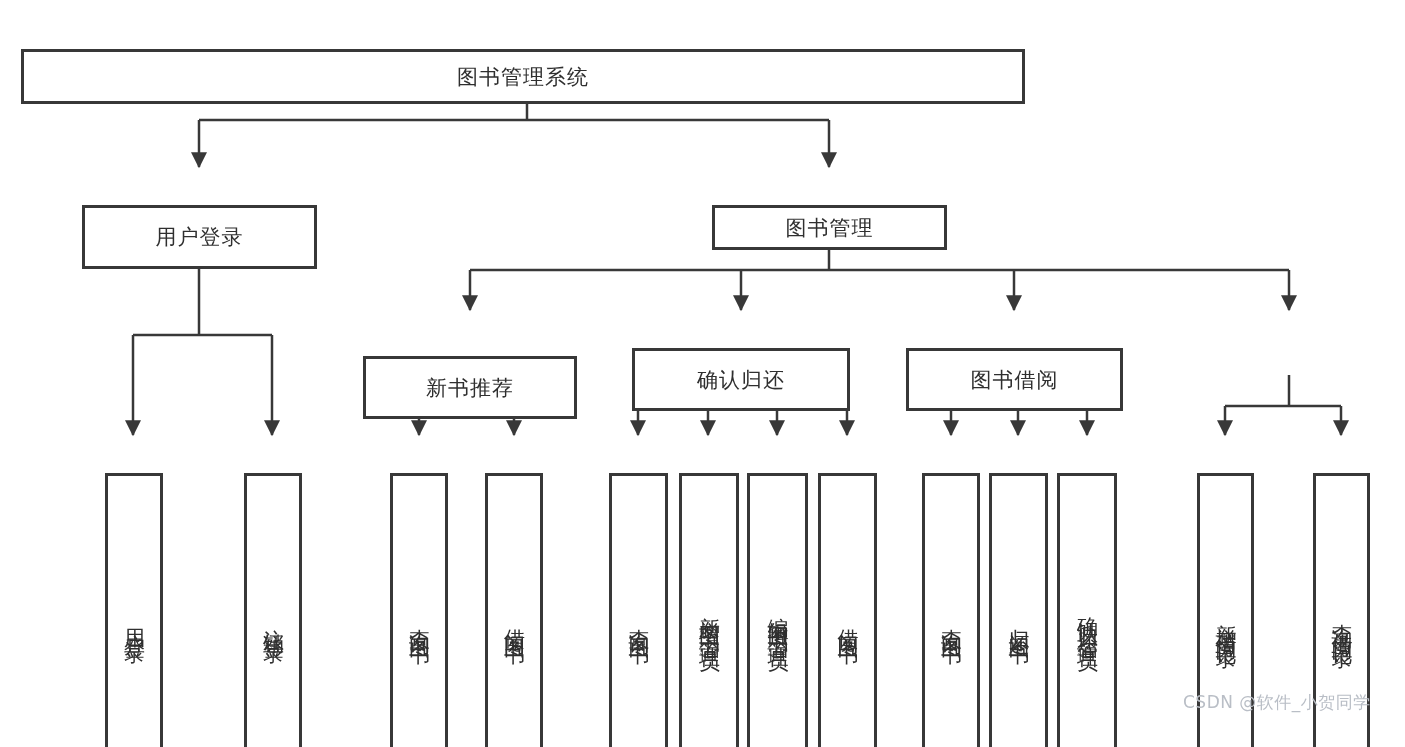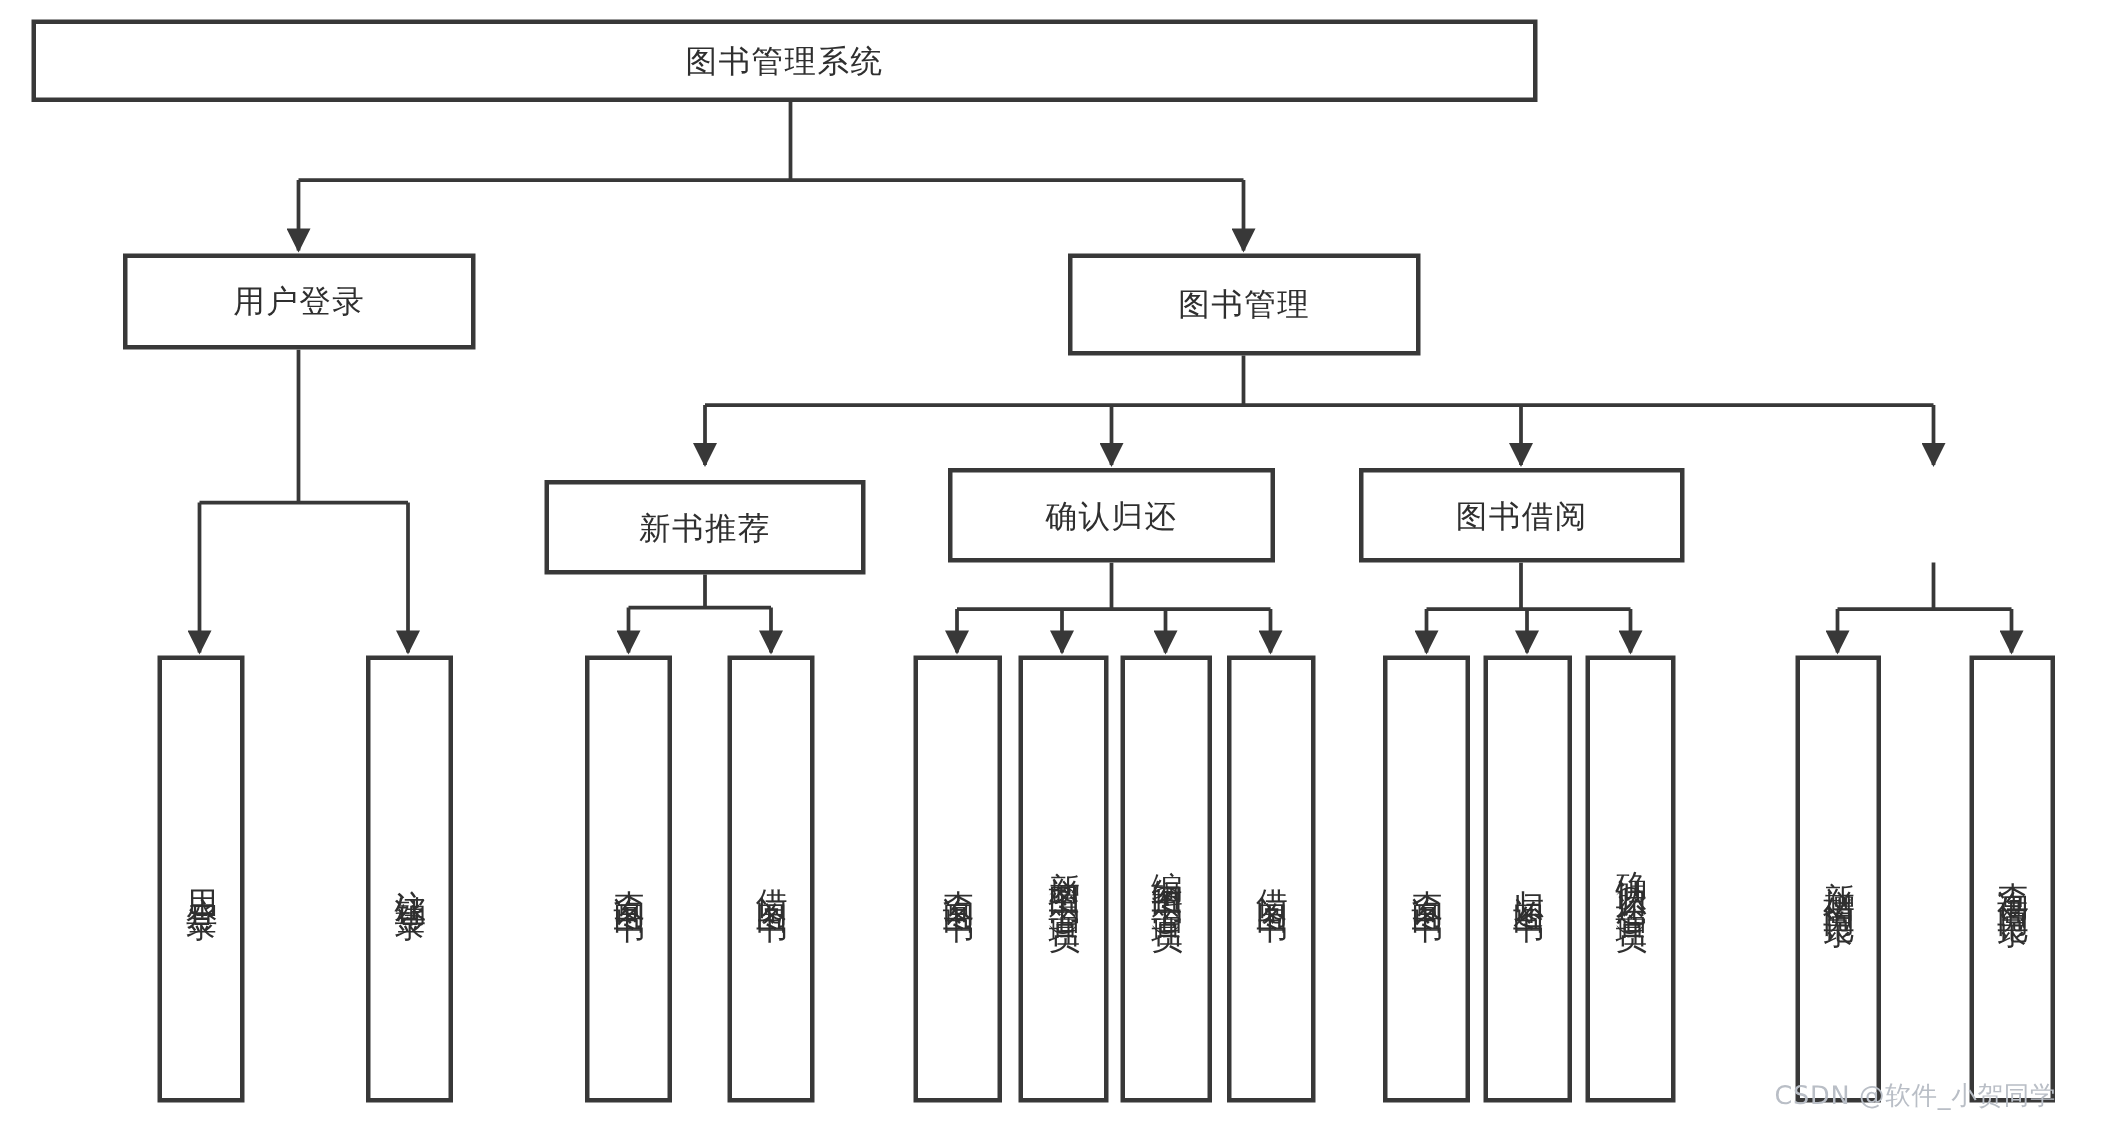--- a/index.html
+++ b/index.html
@@ -2,31 +2,31 @@
 <html><head>
 <meta charset="utf-8">
 <style>
   html,body{margin:0;padding:0;background:#ffffff;}
   #stage{
     position:relative;width:1405px;height:747px;background:#ffffff;overflow:hidden;
     font-family:"DejaVu Sans","Liberation Sans",sans-serif;
   }
   .box{
     position:absolute;box-sizing:border-box;border:3px solid #383838;background:#ffffff;
-    display:flex;align-items:center;justify-content:center;color:#2f2f2f;
+    display:flex;align-items:center;justify-content:center;color:#2f2f2f;margin-top:36px;
   }
   .hbox{font-size:21px;letter-spacing:1px;}
   .vbox{font-size:21px;}
   .vbox .vtext{
     writing-mode:vertical-rl;text-orientation:mixed;letter-spacing:5px;line-height:1;
   }
   #connectors{position:absolute;left:0;top:0;z-index:1;}
   .box{z-index:2;}
   #watermark{
-    position:absolute;left:1183px;top:719px;z-index:5;
+    position:absolute;left:1183px;top:691px;z-index:5;
     font-size:17px;color:#b9bec6;white-space:nowrap;letter-spacing:0.5px;
   }
 </style>
 </head>
 <body>
 
 <div id="stage">
 
   <svg id="connectors" width="1405" height="747" viewBox="0 0 1405 747">
     <defs>
@@ -66,21 +66,21 @@
     </g>
   </svg>
 
   <div class="box hbox" style="left:21px;top:13px;width:1004px;height:55px">
     <span>图书管理系统</span>
   </div>
 
   <div class="box hbox" style="left:82px;top:169px;width:235px;height:64px">
     <span>用户登录</span>
   </div>
-  <div class="box hbox" style="left:712px;top:169px;width:235px;height:68px">
+  <div class="box hbox" style="left:712px;top:169px;width:235px;height:45px">
     <span>图书管理</span>
   </div>
 
   <div class="box hbox" style="left:363px;top:320px;width:214px;height:63px">
     <span>新书推荐</span>
   </div>
   <div class="box hbox" style="left:632px;top:312px;width:218px;height:63px">
     <span>确认归还</span>
   </div>
   <div class="box hbox" style="left:906px;top:312px;width:217px;height:63px">

